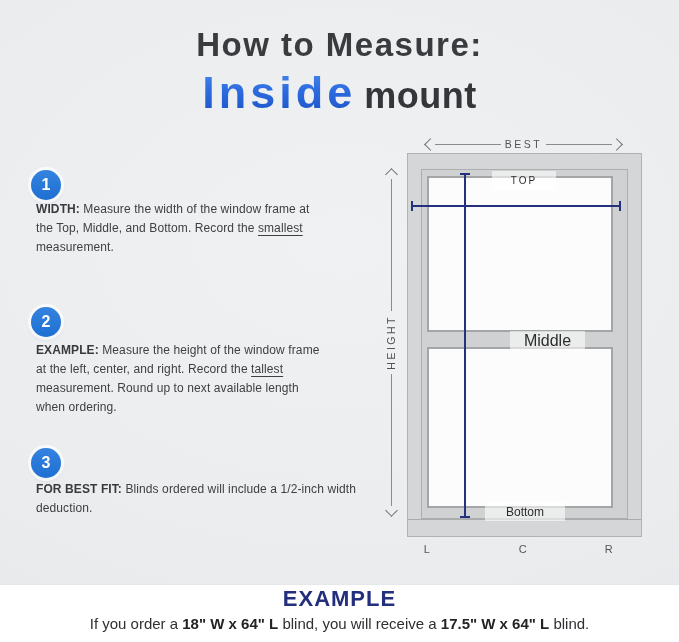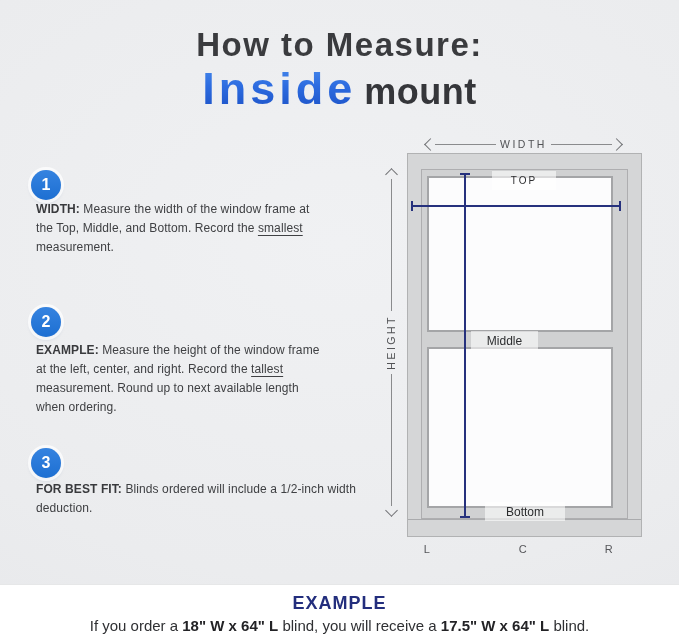--- a/index.html
+++ b/index.html
@@ -4,21 +4,21 @@
 <style>
   html,body{margin:0;padding:0;background:#dfe0e2;}
   .page{
     position:relative;width:679px;height:642px;overflow:hidden;
     font-family:"Liberation Sans",sans-serif;
     background:radial-gradient(130% 95% at 50% 38%, #f0f1f3 0%, #ebecee 55%, #e4e5e8 100%);
   }
   
   .header{position:absolute;top:26px;left:0;width:100%;text-align:center;}
   .title-line1{font-size:33px;font-weight:700;letter-spacing:1.5px;color:#3a3b3e;}
-  .title-line2{margin-top:10px;line-height:30px;}
+  .title-line2{margin-top:1px;line-height:56px;}
   .inside{
     font-size:45px;font-weight:700;letter-spacing:4px;color:#2565dd;
   }
   @supports (-webkit-background-clip:text){
     .inside{
       background:linear-gradient(180deg,#4a8cec 0%,#2d6ce0 45%,#1a4fc4 100%);
       -webkit-background-clip:text;background-clip:text;
       -webkit-text-fill-color:transparent;color:transparent;
     }
   }
@@ -74,29 +74,29 @@
   .mv{position:absolute;left:464px;top:173px;width:2px;height:345px;background:#26317d;}
   .mv .cap{position:absolute;left:-4px;width:10px;height:2px;background:#26317d;}
   .mv .cap.a{top:0;} .mv .cap.b{bottom:0;}
   .mh{position:absolute;left:411px;top:205px;width:210px;height:2px;background:#26317d;}
   .mh .cap{position:absolute;top:-4px;width:2px;height:10px;background:#26317d;}
   .mh .cap.a{left:0;} .mh .cap.b{right:0;}
   
   .strip{position:absolute;background:rgba(255,255,255,.58);
     display:flex;align-items:center;justify-content:center;color:#2c2d2f;}
   .strip-top{left:492px;top:171px;width:64px;height:19px;font-size:10px;letter-spacing:2px;}
-  .strip-middle{left:471px;top:331px;width:67px;height:19px;font-size:12px;}
+  .strip-middle{left:510px;top:331px;width:75px;height:19px;font-size:16px;}
   .strip-bottom{left:485px;top:502px;width:80px;height:19px;font-size:12px;}
   .tick{position:absolute;top:543px;width:14px;text-align:center;
     font-size:11px;color:#55565a;letter-spacing:.5px;}
   .tick-l{left:420px;} .tick-c{left:516px;} .tick-r{left:602px;}
   
   .footer{position:absolute;left:0;top:584px;width:100%;height:58px;background:#ffffff;
     text-align:center;border-top:1px solid #e6e7e8;box-sizing:border-box;}
-  .example-h{margin-top:8px;font-size:18px;font-weight:700;letter-spacing:1px;color:#232e7d;}
+  .example-h{margin-top:1px;font-size:22px;font-weight:700;letter-spacing:1px;color:#232e7d;}
   .example-t{margin-top:3px;font-size:15px;color:#2f3033;}
   .example-t b{font-weight:700;color:#232326;}
 </style>
 </head>
 <body>
 
 <div class="page">
 
   <div class="header">
     <div class="title-line1">How to Measure:</div>
@@ -116,21 +116,21 @@
   <div class="step-text st2"><b>EXAMPLE:</b><span> Measure the height of the window frame at the left, center, and right. Record the </span><span class="u">tallest</span><span> measurement. Round up to next available length when ordering.</span></div>
 
   <div class="badge badge3">
     <span>3</span>
   </div>
   <div class="step-text st3"><b>FOR BEST FIT:</b><span> Blinds ordered will include a 1/2-inch width deduction.</span><span class="u"></span><span></span></div>
 
   <div class="width-arrow">
     <span class="chev chev-left"></span>
     <span class="aline"></span>
-    <span class="arrow-label">WIDTH</span>
+    <span class="arrow-label">BEST</span>
     <span class="aline"></span>
     <span class="chev chev-right"></span>
   </div>
 
   <div class="height-arrow">
     <span class="chev chev-up"></span>
     <span class="aline"></span>
     <span class="arrow-label">HEIGHT</span>
     <span class="aline"></span>
     <span class="chev chev-down"></span>

